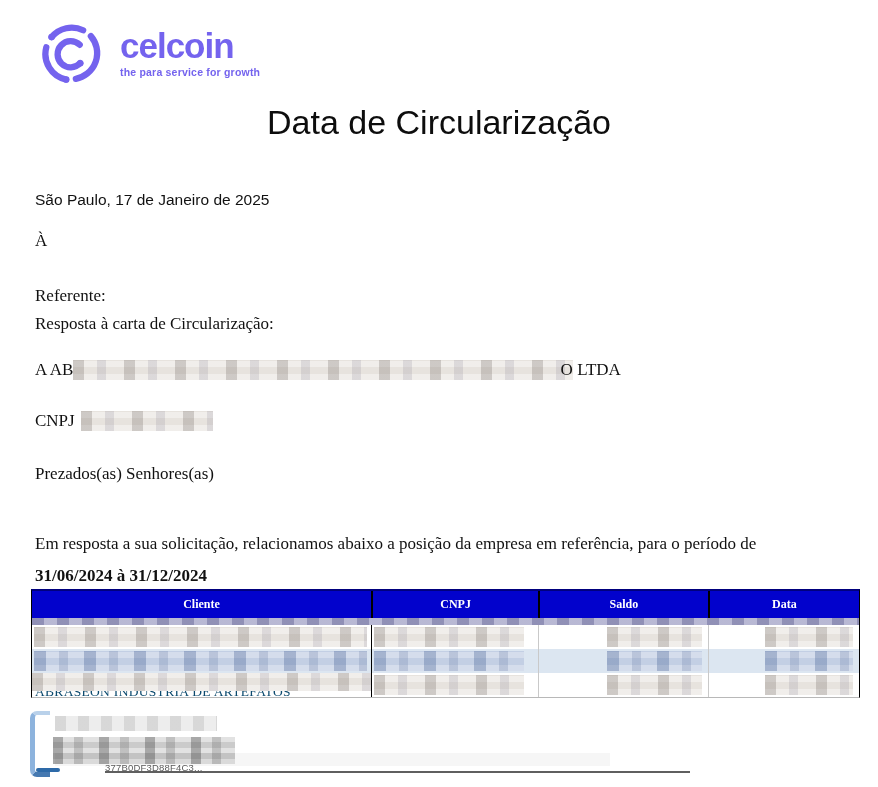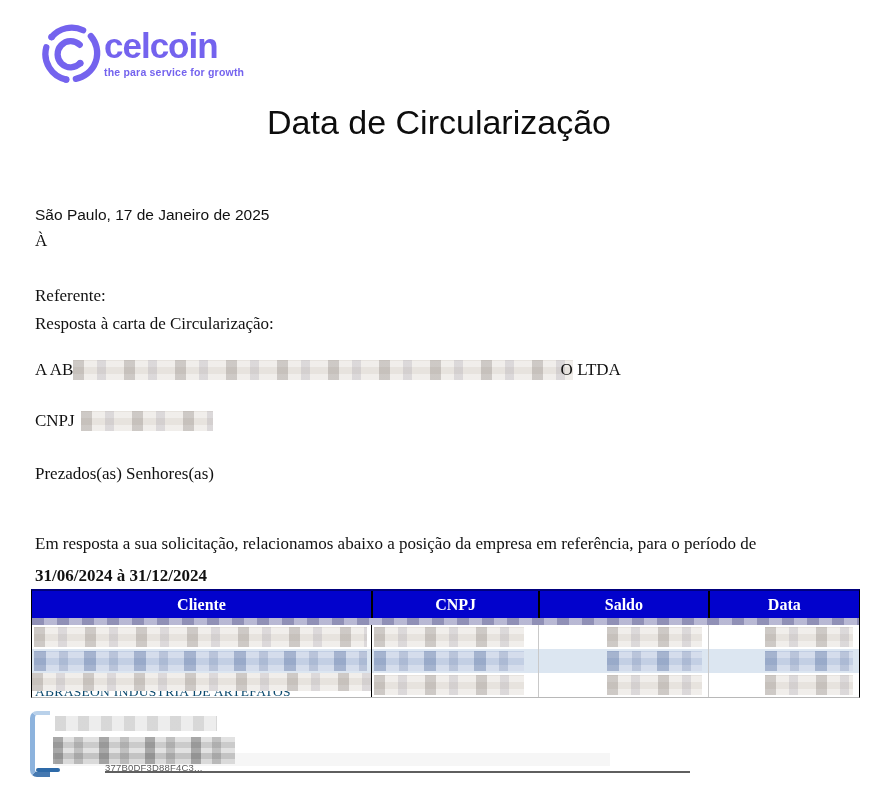--- a/index.html
+++ b/index.html
@@ -1,31 +1,31 @@
 <!DOCTYPE html>
 <html><head>
 <meta charset="utf-8">
 <style>
   html,body{margin:0;padding:0;background:#ffffff;}
   .page{position:relative;width:878px;height:787px;background:#fff;overflow:hidden;
         font-family:"Liberation Serif", serif;color:#1a1a1a;}
 
   
-  .logo{position:absolute;left:40px;top:22px;display:flex;align-items:flex-start;gap:2px;}
+  .logo{position:absolute;left:40px;top:22px;display:flex;align-items:flex-start;gap:18px;}
   .logo-icon{width:62px;height:64px;}
   .logo-textwrap{display:flex;flex-direction:column;margin-top:6px;}
   .logo-brand{font-family:"Liberation Sans",sans-serif;font-weight:700;font-size:35px;
               line-height:36px;color:#7463ee;letter-spacing:-1px;}
   .logo-tagline{font-family:"Liberation Sans",sans-serif;font-weight:700;font-size:10.5px;
                 color:#7463ee;margin-top:2px;letter-spacing:.2px;}
 
   
   .doc-title{position:absolute;left:0;top:103px;width:100%;text-align:center;
              font-family:"Liberation Sans",sans-serif;font-size:34px;color:#0d0d0d;}
-  .date-line{position:absolute;left:35px;top:206px;font-family:"Liberation Sans",sans-serif;
+  .date-line{position:absolute;left:35px;top:191px;font-family:"Liberation Sans",sans-serif;
              font-size:15.5px;color:#111;}
   .serifline{position:absolute;left:35px;font-size:17px;color:#111;}
   .t-a{top:231px;}
   .t-ref{top:286px;}
   .t-resp{top:314px;}
   .t-prez{top:464px;font-family:"Liberation Serif",serif;}
   .t-body{top:514px;margin-top:20px;}
   .t-period{top:566px;font-weight:700;}
 
   .inlinewrap{position:absolute;left:35px;display:flex;align-items:center;font-size:17px;color:#111;}
@@ -56,21 +56,21 @@
       repeating-linear-gradient(90deg, rgba(70,70,120,.25) 0 12px, rgba(255,255,255,.18) 12px 25px);}
 
   .rx{display:inline-block;height:20px;}
 
   
   .circ-table{position:absolute;left:31px;top:589px;width:827px;
               border-left:1.5px solid #000;border-right:1.5px solid #000;
               border-bottom:1px solid #b8b8b8;border-top:2px solid #00007d;}
   .thead{display:grid;grid-template-columns:41% 20.2% 20.5% 18.3%;height:27px;}
   .th{display:flex;align-items:center;justify-content:center;
-      font-family:"Liberation Serif",serif;font-weight:700;font-size:16px;}
+      font-family:"Liberation Serif",serif;font-weight:700;font-size:12px;}
   .th + .th{border-left:2px solid #000;}
   .header-strip{height:7px;width:100%;}
   .trow{display:grid;grid-template-columns:41% 20.2% 20.5% 18.3%;height:24px;position:relative;}
   .td{position:relative;display:flex;align-items:center;overflow:hidden;}
   .td.c2{border-left:1.5px solid #000;}
   .td.c3,.td.c4{border-left:1px solid #c9c9c9;}
   .td .cellpix{position:absolute;top:2px;bottom:2px;}
   .cell-full{left:2px;right:4px;}
   .cell-left{left:2px;width:150px;}
   .cell-right{right:6px;width:95px;}

